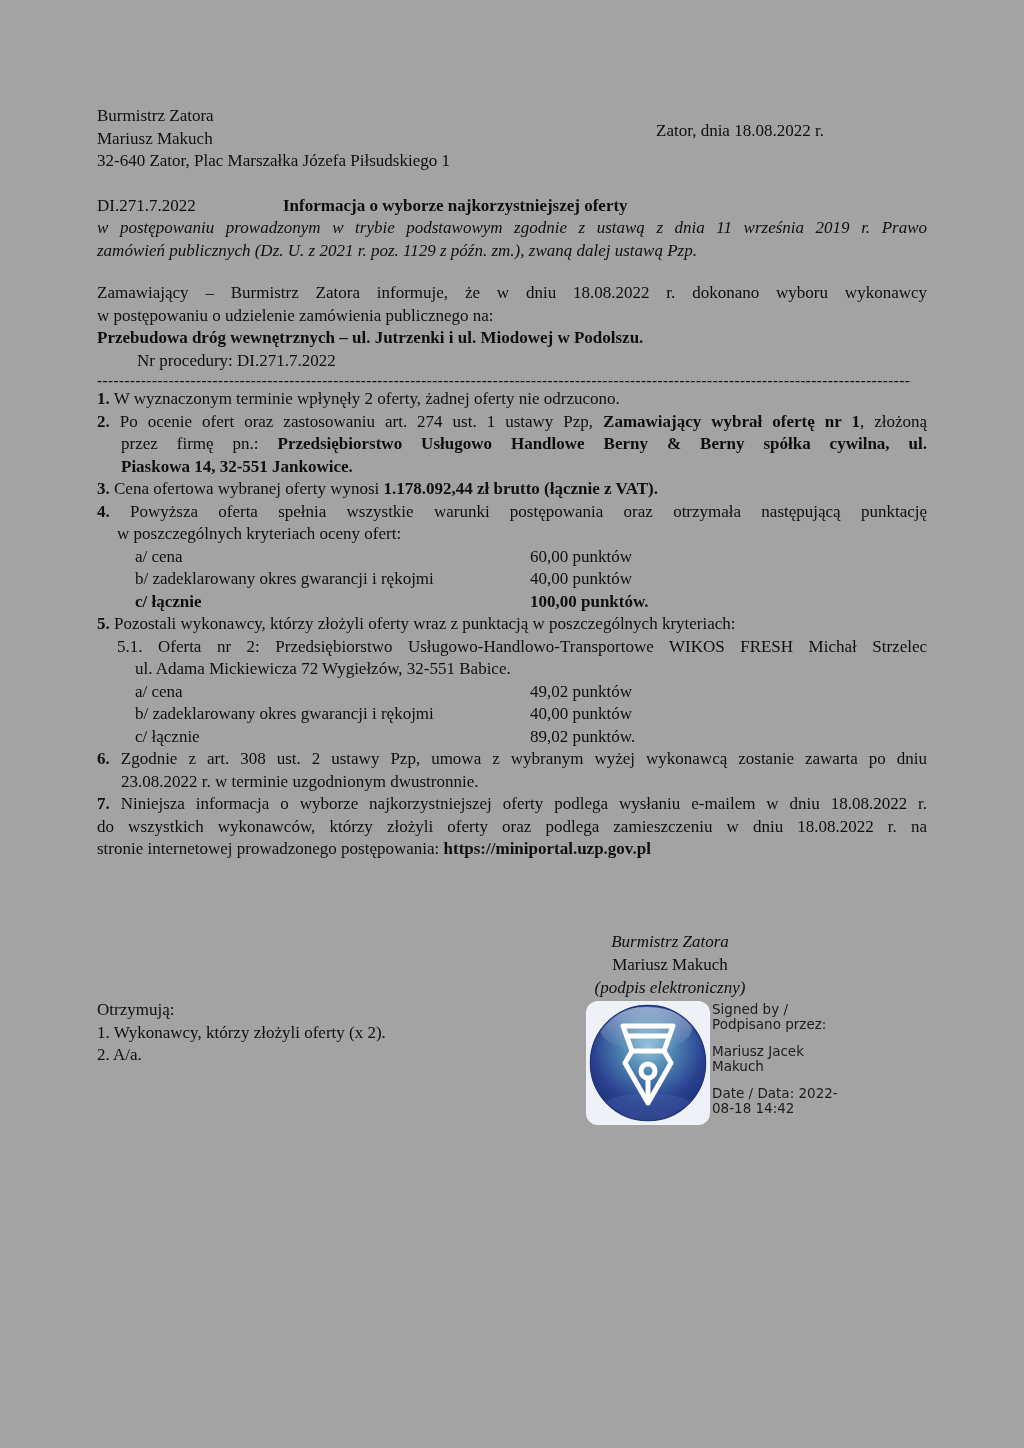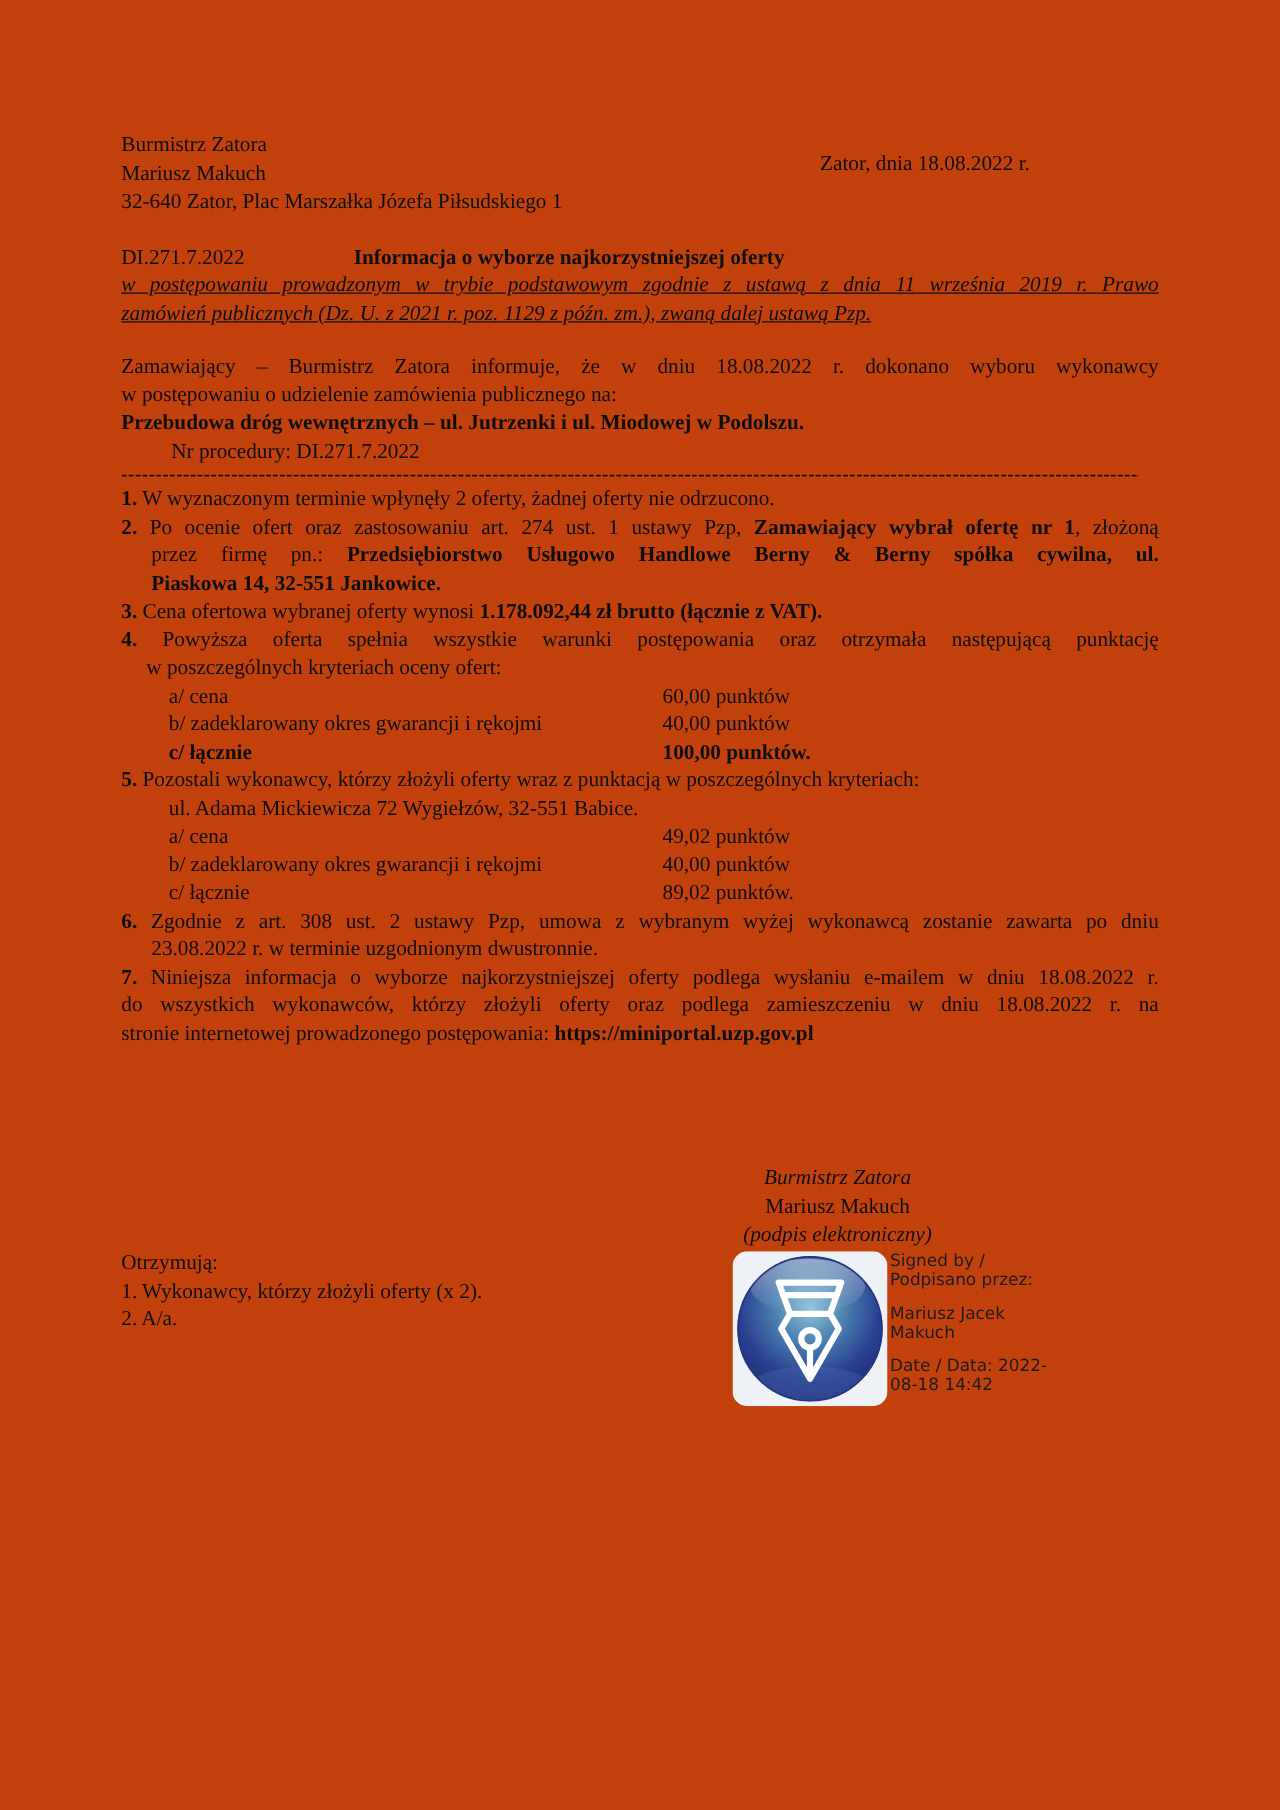--- a/index.html
+++ b/index.html
@@ -1,34 +1,34 @@
 <!DOCTYPE html>
 <html><head>
 <meta charset="utf-8">
 <style>
   html,body { margin:0; padding:0; background:#ffffff; }
   .page {
     position:relative;
     width:1024px; height:1448px;
-    background:#c2410c;
+    background:#a3a3a3;
     font-family:"Liberation Serif", serif;
     font-size:17px;
     line-height:22.5px;
     color:#0e0e0e;
     overflow:hidden;
   }
   .content { position:absolute; left:97px; top:105px; width:830px; }
   .b { font-weight:bold; }
   .i { font-style:italic; }
   .jl { text-align:justify; text-align-last:justify; }
   .header { position:relative; }
   .date { position:absolute; left:559px; top:15px; white-space:nowrap; }
   .title-row { margin-top:22px; }
   .doc-ref { display:inline-block; width:186px; }
-  .subtitle { font-style:italic;text-decoration:underline; }
+  .subtitle { font-style:italic; }
   .intro { margin-top:20px; }
   .procedure { padding-left:40px; }
   .separator {
     height:16px; line-height:16px; font-size:15px; font-weight:bold;
     letter-spacing:0.5px; white-space:nowrap; overflow:hidden; width:814px;
   }
   .li-cont { padding-left:24px; }
   .li-cont-sm { padding-left:20px; }
   .sub-l1 { padding-left:20px; }
   .sub-l2 { padding-left:38px; }
@@ -118,20 +118,21 @@
         <span class="crit-label">c/ łącznie</span>
         <span class="crit-value">100,00 punktów.</span>
       </div>
     </div>
 
     <div>
       <div>
         <span class="num b">5.</span>
         <span>Pozostali wykonawcy, którzy złożyli oferty wraz z  punktacją w poszczególnych kryteriach:</span>
       </div>
+      <div class="sub-l1 jl">5.1. Oferta nr 2: Przedsiębiorstwo Usługowo-Handlowo-Transportowe WIKOS FRESH Michał Strzelec</div>
       <div class="sub-l2">ul. Adama Mickiewicza 72 Wygiełzów, 32-551 Babice.</div>
       <div class="crit">
         <span class="crit-label">a/ cena</span>
         <span class="crit-value">49,02 punktów</span>
       </div>
       <div class="crit">
         <span class="crit-label">b/ zadeklarowany okres gwarancji i rękojmi</span>
         <span class="crit-value">40,00 punktów</span>
       </div>
       <div class="crit">

